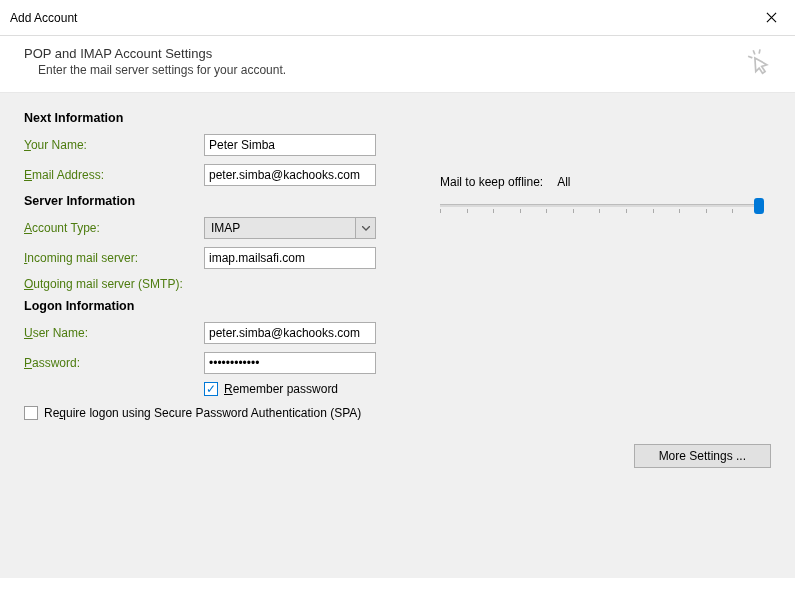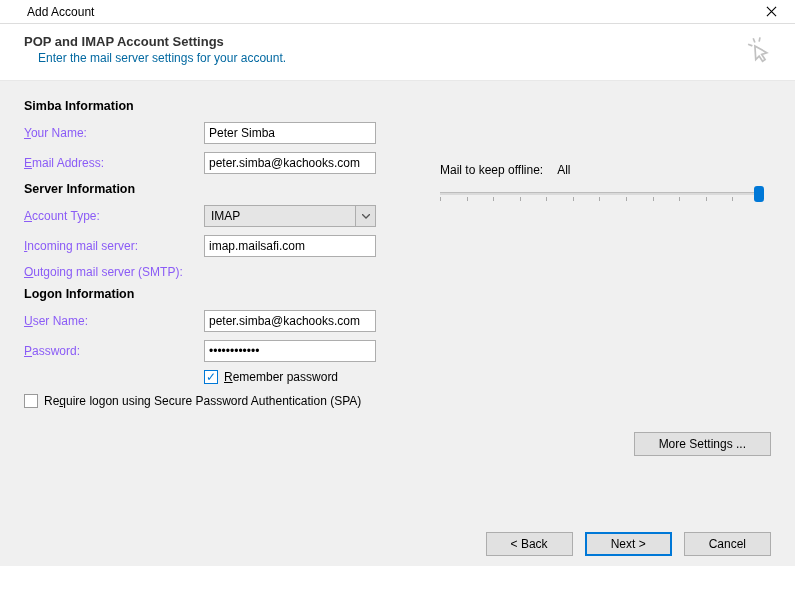--- a/index.html
+++ b/index.html
@@ -9,42 +9,42 @@
       background: #fff;
       width: 795px;
       height: 589px;
       overflow: hidden;
       color: #000;
     }
     .titlebar {
       display: flex;
       justify-content: space-between;
       align-items: center;
-      height: 24px;
-      padding: 0 6px 0 27px;
+      height: 36px;
+      padding: 0 6px 0 10px;
       border-bottom: 1px solid #ddd;
       background: #fff;
     }
     .titlebar .title { font-size: 12px; color: #000; }
     .close-btn {
       width: 36px; height: 28px;
       display: flex; align-items: center; justify-content: center;
       cursor: pointer;
     }
     .close-btn svg { width: 11px; height: 11px; }
     .header {
       padding: 10px 12px 12px 24px;
       display: flex;
       justify-content: space-between;
       align-items: flex-start;
       border-bottom: 1px solid #e8e8e8;
       background: #fff;
     }
-    .header-left .title-bold { font-size: 13px; font-weight: 700; color: #333; }
-    .header-left .subtitle { font-size: 12px; color: #0369a1; padding-left: 14px; margin-top: 2px; }
+    .header-left .title-bold { font-size: 13px; font-weight: 400; color: #333; }
+    .header-left .subtitle { font-size: 12px; color: #404040; padding-left: 14px; margin-top: 2px; }
     .cursor-icon { width: 34px; height: 34px; margin-right: 6px; opacity: 0.6;}
     .content {
       background: #f0f0f0;
       height: 485px;
       padding: 18px 24px 10px 24px;
       display: flex;
       flex-direction: column;
     }
     .two-col {
       display: flex;
@@ -61,21 +61,21 @@
     }
     .section-title.first { margin-top: 0; }
     .row {
       display: flex;
       align-items: center;
       margin-bottom: 8px;
     }
     .label {
       width: 180px;
       font-size: 12px;
-      color: #8b5cf6;
+      color: #4d7c0f;
     }
     .underline { text-decoration: underline; }
     input[type="text"], input[type="password"], .select-box {
       border: 1px solid #adadad;
       background: #fff;
       height: 22px;
       padding: 2px 4px;
       font-family: inherit;
       font-size: 12px;
       width: 172px;
@@ -196,21 +196,21 @@
       <line x1="12" y1="5" x2="14" y2="10"></line>
       <line x1="20" y1="4" x2="19" y2="9"></line>
     </g>
   </svg>
 </div>
 
 <div class="content">
   <div class="two-col">
     <div class="left-col">
 
-      <div class="section-title first">Simba Information</div>
+      <div class="section-title first">Next Information</div>
       <div class="row">
         <div class="label"><span class="underline">Y</span>our Name:</div>
         <input type="text" value="Peter Simba" style="">
       </div>
       <div class="row">
         <div class="label"><span class="underline">E</span>mail Address:</div>
         <input type="text" value="peter.simba@kachooks.com" style="">
       </div>
 
       <div class="section-title">Server Information</div>
@@ -278,18 +278,13 @@
         </div>
         <div class="slider-thumb"></div>
       </div>
     </div>
   </div>
 
   <div class="more-settings-row">
     <button class="btn" style="min-width:110px;">More Settings ...</button>
   </div>
 
-  <div class="footer">
-    <button class="btn">&lt; Back</button>
-    <button class="btn primary">Next &gt;</button>
-    <button class="btn">Cancel</button>
-  </div>
 </div>
 
 </body></html>

